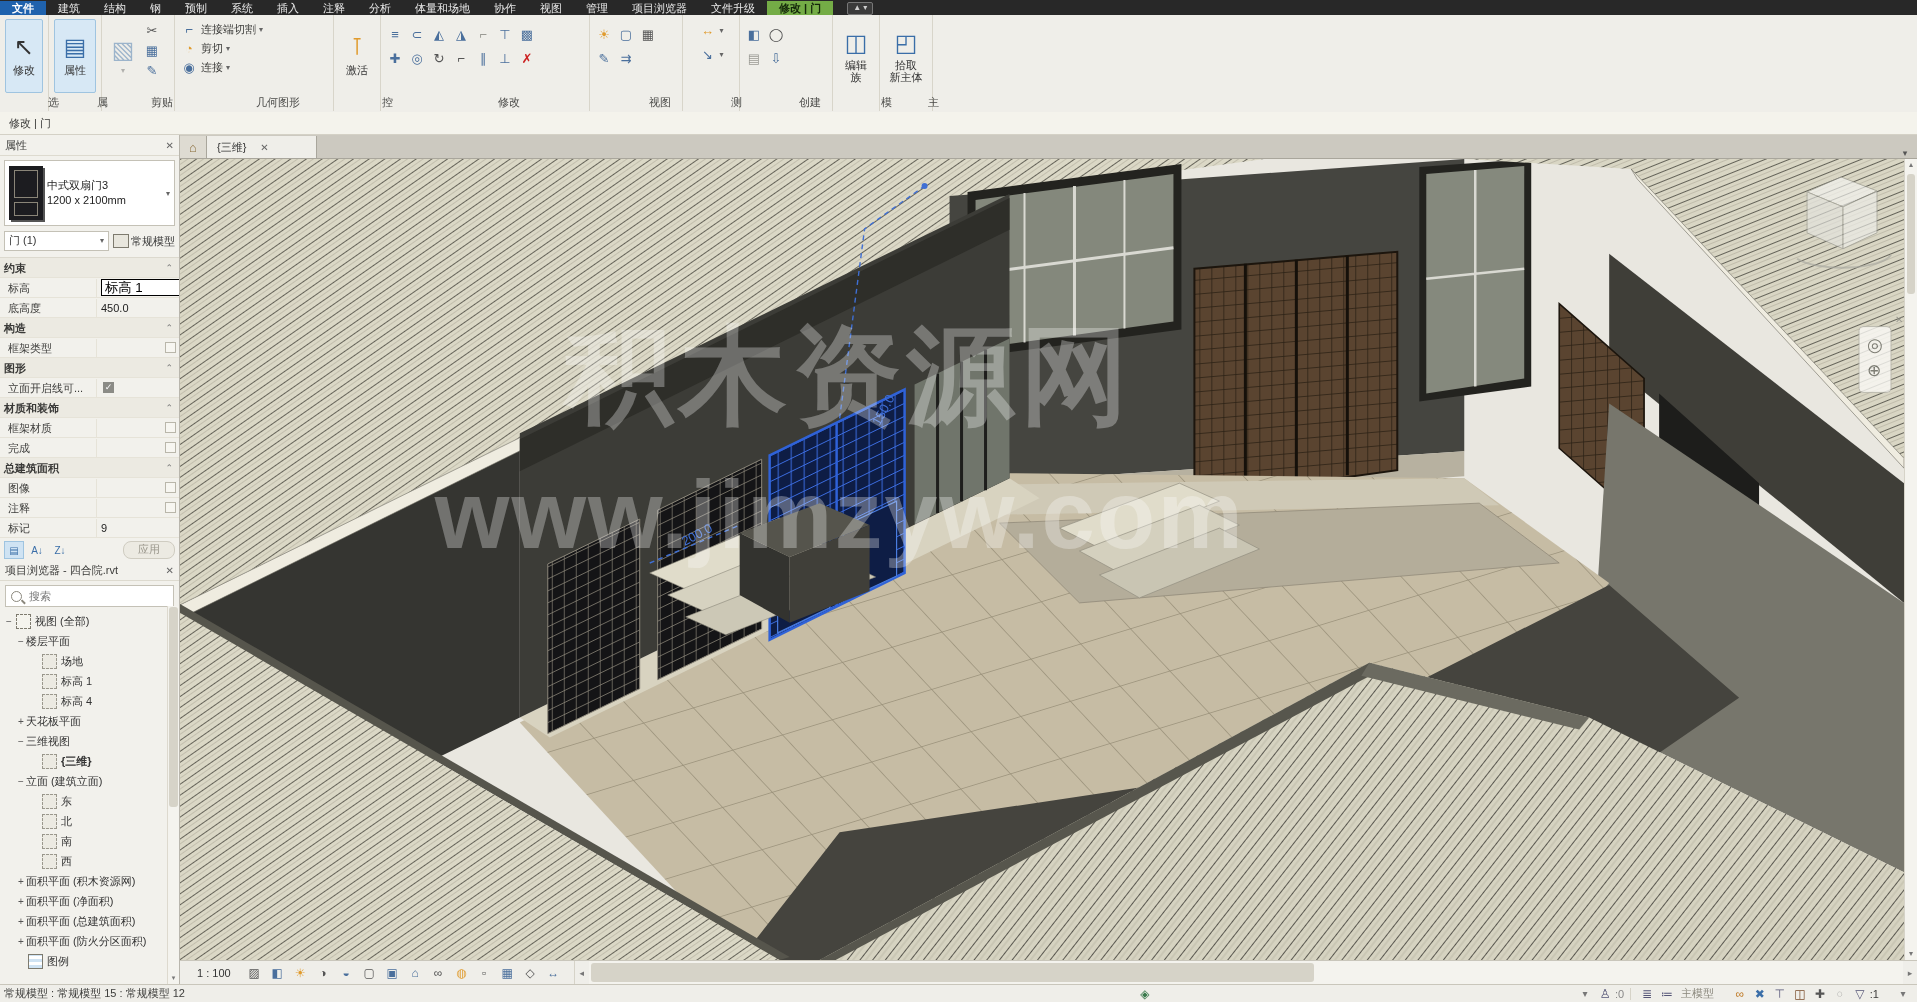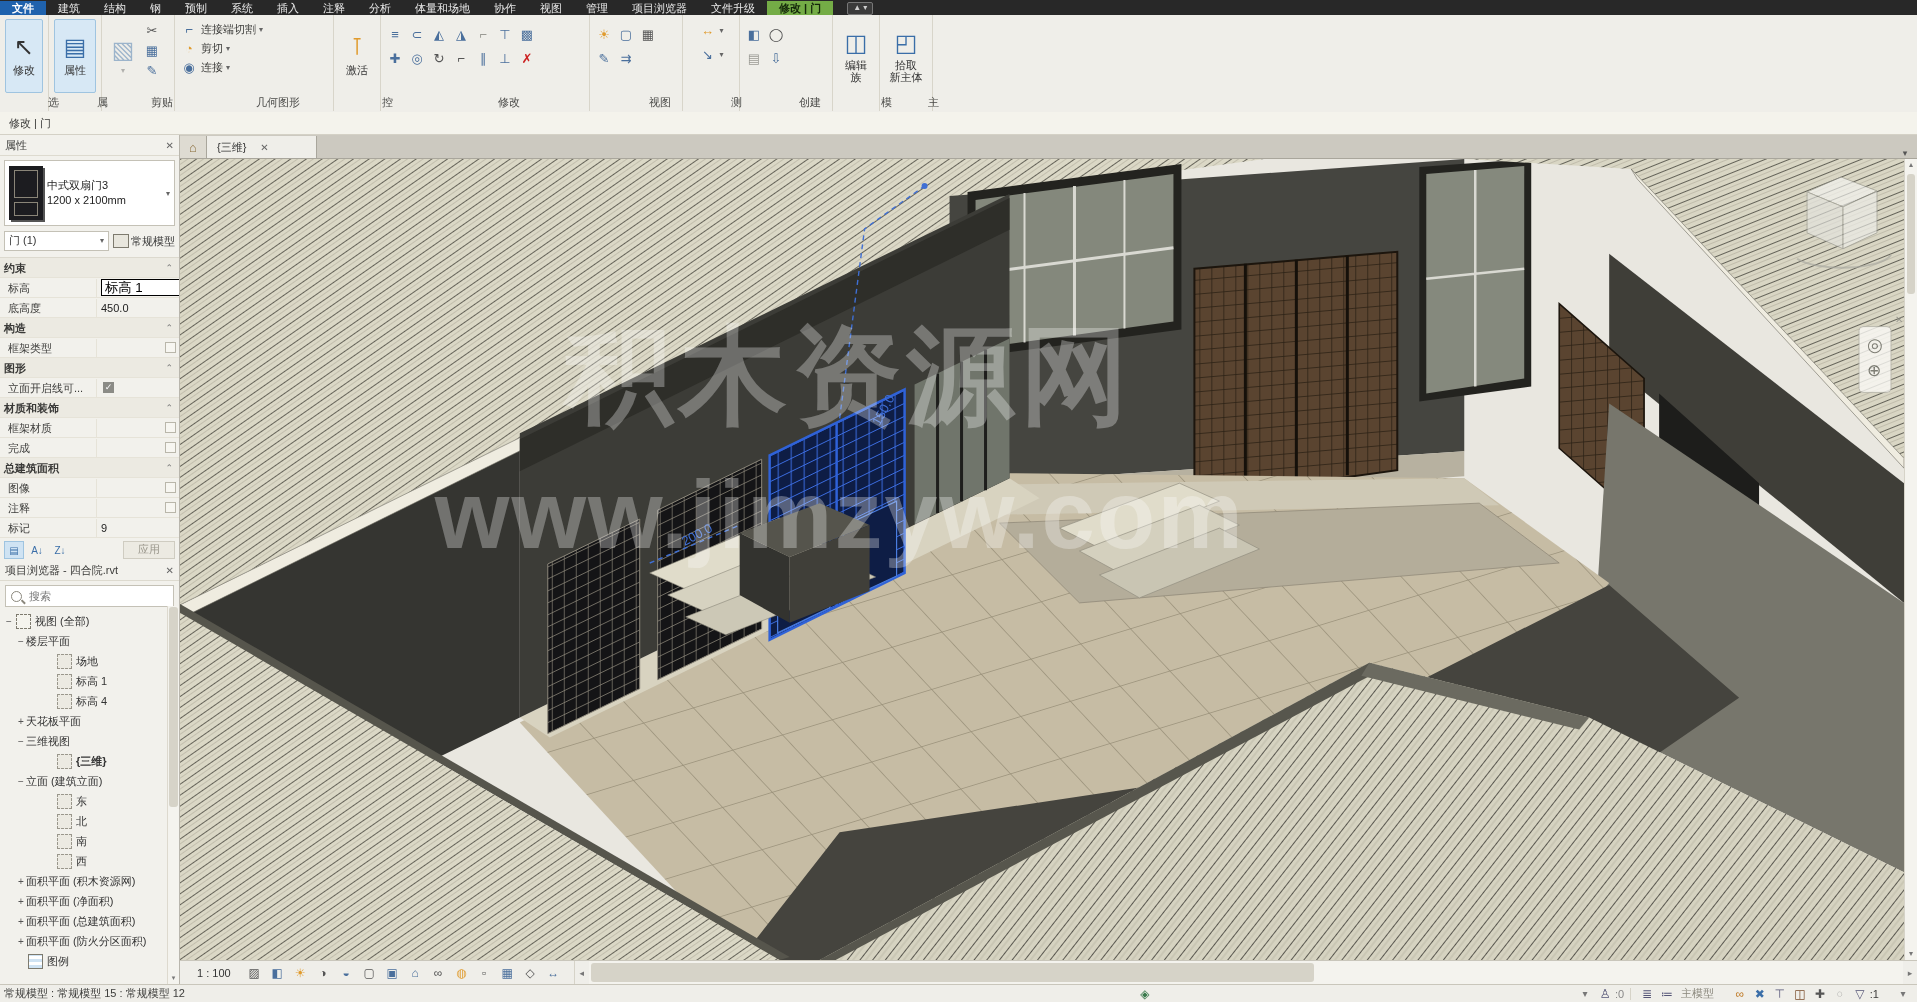--- a/index.html
+++ b/index.html
@@ -57,34 +57,34 @@
   .prow .val{flex:1;padding-left:4px;color:#222;overflow:hidden;white-space:nowrap;display:flex;align-items:center;}
   .prow.group{background:#eceae2;font-weight:bold;color:#3a3a38;}
   .prow.group .glab{padding-left:4px;flex:1;}
   .prow.group .chev{margin-right:6px;color:#777;font-weight:normal;font-size:9px;}
   .editval{border:1px solid #000;background:#fff;height:15px;line-height:14px;padding:0 3px;flex:1;margin-right:2px;}
   .assoc{width:9px;height:9px;border:1px solid #b9b6aa;background:#f7f6f1;margin-left:auto;margin-right:3px;flex:none;}
   .chk{width:11px;height:11px;background:#8b8b86;color:#fff;font-size:9px;line-height:11px;text-align:center;margin-left:2px;}
   .pfoot{display:flex;align-items:center;padding:3px 4px;gap:3px;}
   .sbtn{width:18px;height:16px;border:1px solid transparent;display:flex;align-items:center;justify-content:center;color:#3a6ea8;font-size:10px;}
   .sbtn.sel{background:#cfe3f3;border-color:#9fc4e0;}
-  .applybtn{margin-left:auto;color:#9a978c;border:1px solid #cfccc1;background:#eceae2;height:16px;line-height:15px;padding:0 14px;border-radius:0;}
+  .applybtn{margin-left:auto;color:#9a978c;border:1px solid #cfccc1;background:#eceae2;height:16px;line-height:15px;padding:0 14px;border-radius:8px;}
   
   #browser{top:560px;height:424px;}
   .searchbox{margin:4px 5px;height:20px;background:#fff;border:1px solid #c4c1b6;display:flex;align-items:center;padding:0 5px;gap:5px;}
   .mag{width:9px;height:9px;border:1.5px solid #8a877c;border-radius:50%;position:relative;flex:none;}
   .mag:after{content:"";position:absolute;width:5px;height:1.5px;background:#8a877c;transform:rotate(45deg);right:-5px;bottom:-2px;}
   .searchbox input{border:none;outline:none;flex:1;font-size:11px;color:#444;background:transparent;font-family:inherit;}
   .tree{position:relative;margin-top:2px;}
   .titem{height:20px;display:flex;align-items:center;white-space:nowrap;color:#333;}
   .titem .tw{width:10px;text-align:center;color:#555;font-size:10px;flex:none;}
   .tico{width:13px;height:13px;border:1px dashed #9a978c;background:#eceae2;margin:0 4px 0 2px;flex:none;}
   .tico.root{border:1px dashed #7d7a6e;background:#f5f4ee;}
   .tico.leg{border:1px solid #7d7a6e;background:repeating-linear-gradient(0deg,#cfe3f3 0 3px,#fff 3px 6px);}
-  .lvl0{padding-left:4px;} .lvl1{padding-left:16px;} .lvl2{padding-left:55px;}
+  .lvl0{padding-left:4px;} .lvl1{padding-left:16px;} .lvl2{padding-left:40px;}
   .vscroll{position:absolute;right:0;top:0;width:11px;background:#f4f3ee;border-left:1px solid #ddd9ce;}
   .varrow{height:12px;text-align:center;font-size:7px;color:#777;line-height:12px;}
   .vthumb{margin:1px;background:#d6d3c8;border-radius:3px;}
   
   #viewport{position:absolute;left:180px;top:135px;width:1737px;height:849px;display:flex;flex-direction:column;}
   #tabstrip{height:23px;background:#ccc9c0;display:flex;align-items:flex-end;flex:none;border-bottom:1px solid #a9a69c;}
   .hometab{width:26px;height:22px;display:flex;align-items:center;justify-content:center;background:#dedbd2;border-right:1px solid #a9a69c;color:#8a6d3b;font-size:13px;}
   .vtab{height:22px;background:#efeee9;border-right:1px solid #a9a69c;display:flex;align-items:center;gap:14px;padding:0 8px 0 10px;color:#333;width:110px;box-sizing:border-box;}
   .vtab .x{color:#666;font-size:10px;}
   .tabfill{flex:1;} 

